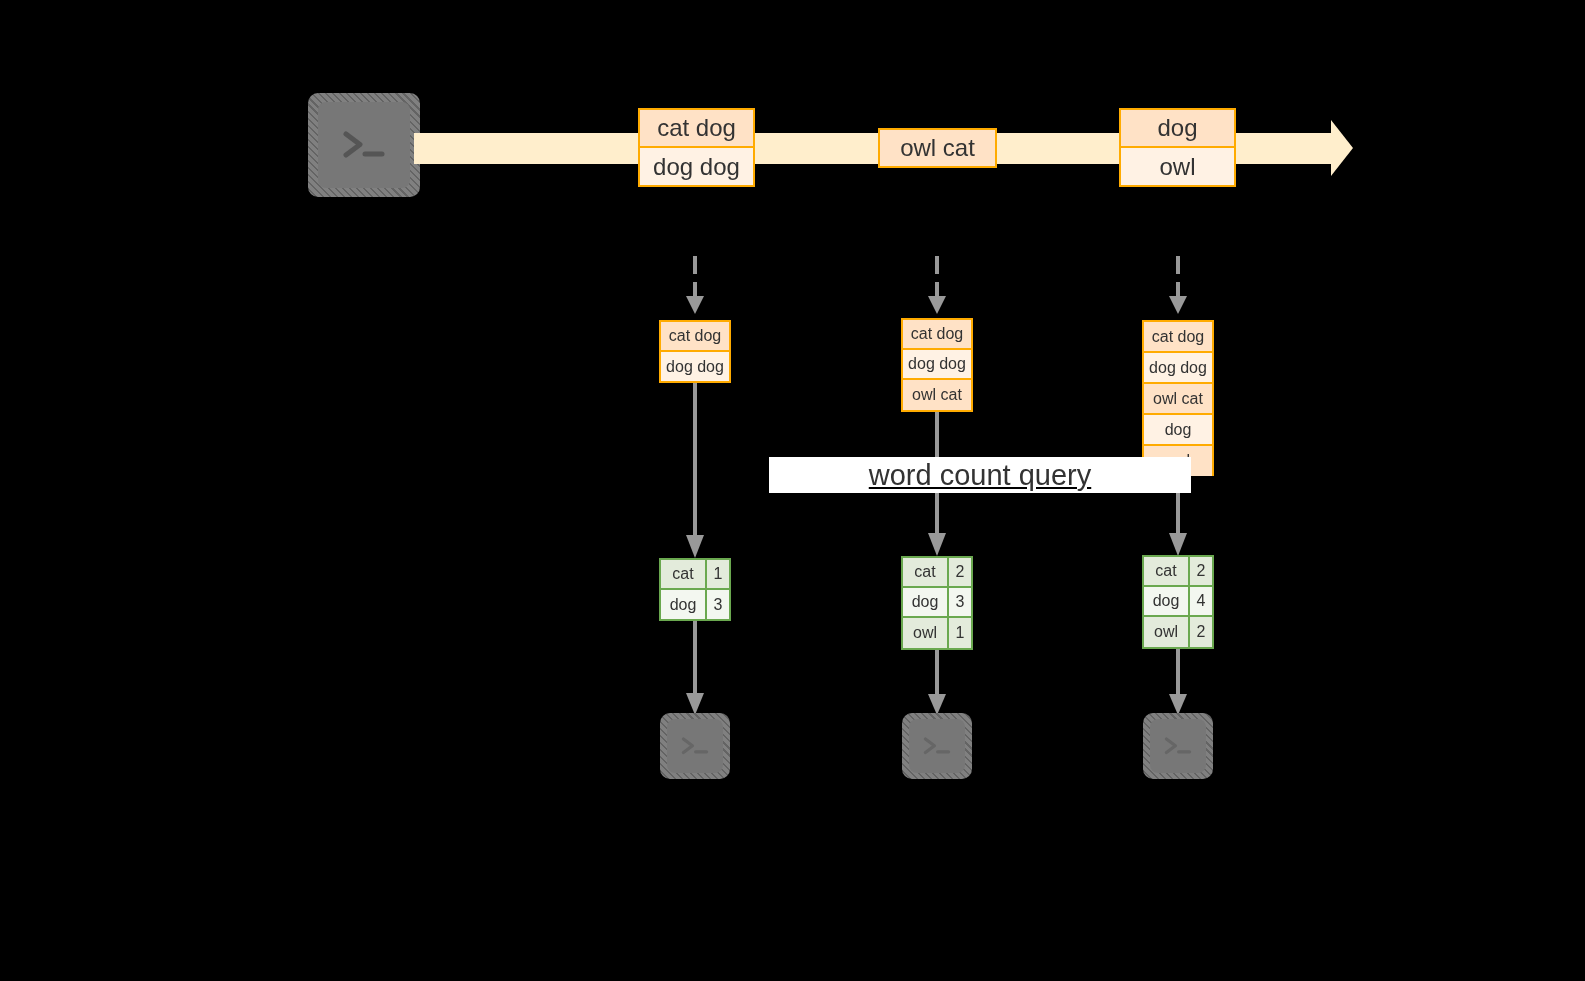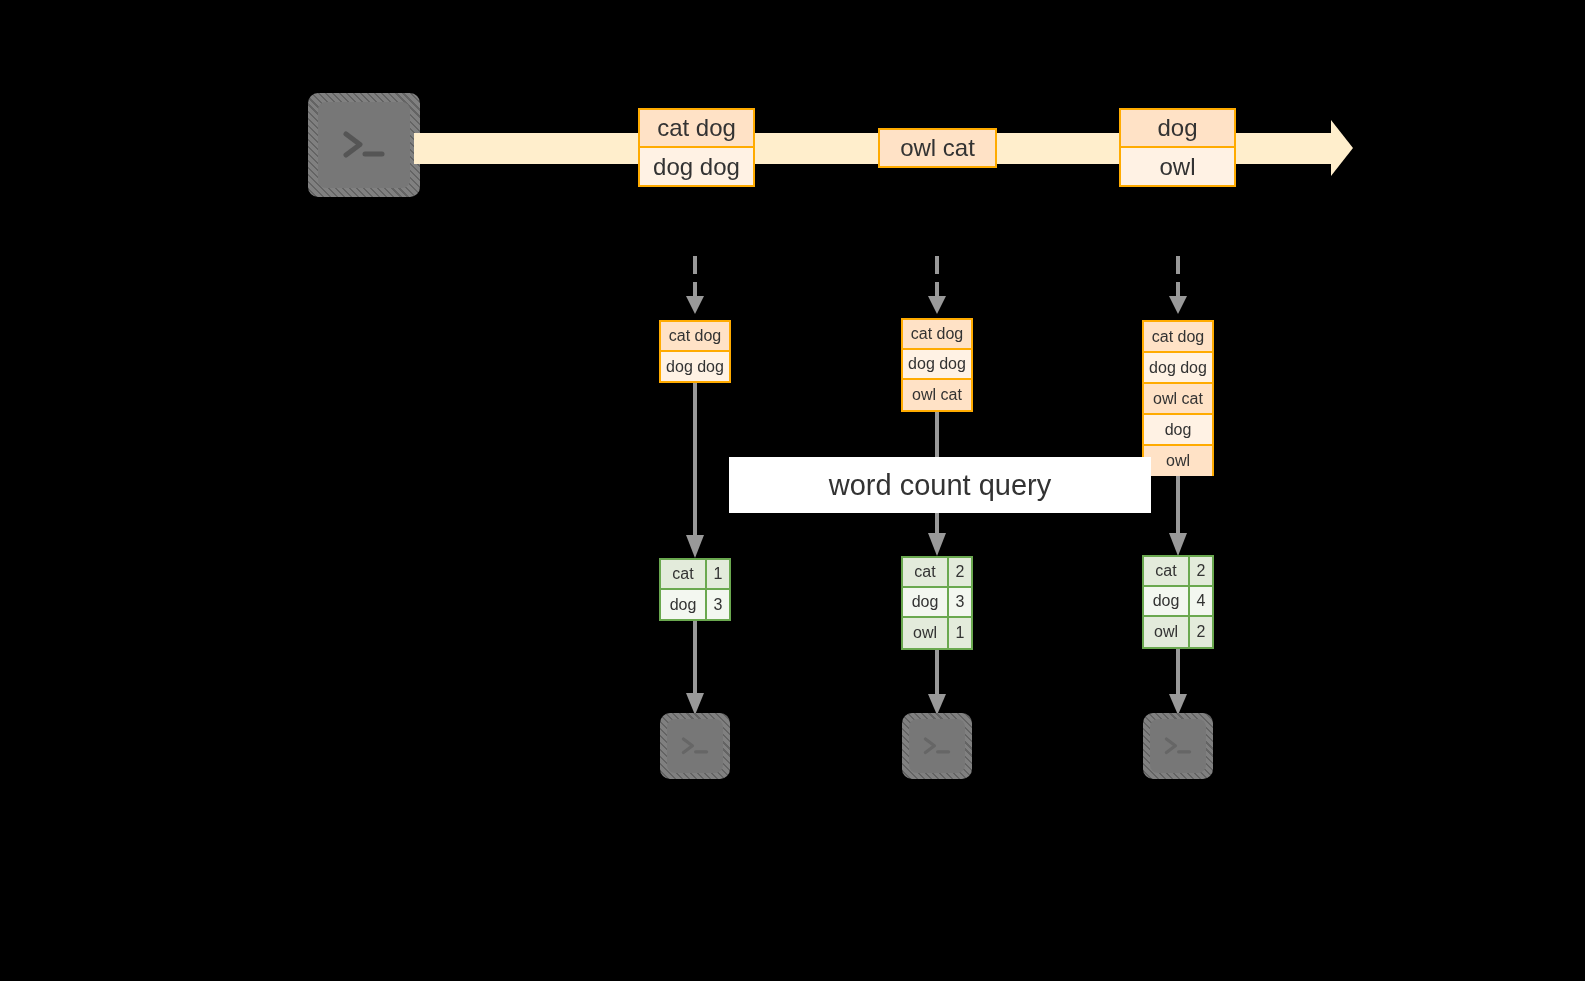--- a/index.html
+++ b/index.html
@@ -296,17 +296,17 @@
   </div>
 
   <div class="term" style="left:1101px; top:713px; width:70px; height:66px;">
     <div class="inner" style="left:7px; top:6px; right:7px; bottom:6px;"></div>
     <svg width="36" height="22" viewBox="0 0 56 34" aria-hidden="true">
       <path d="M10 6 L24 16.5 L10 27" fill="none" stroke="#666666" stroke-width="5" stroke-linecap="round" stroke-linejoin="round"></path>
       <path d="M29 26 L46 26" fill="none" stroke="#666666" stroke-width="5" stroke-linecap="round"></path>
     </svg>
   </div>
 
-  <div class="query-band" style="left:687px; top:457px; width:422px; height:56px;">
+  <div class="query-band" style="left:727px; top:457px; width:422px; height:36px;text-decoration:underline;">
     <span>word count query</span>
   </div>
 
 </div>
 
 </body></html>

